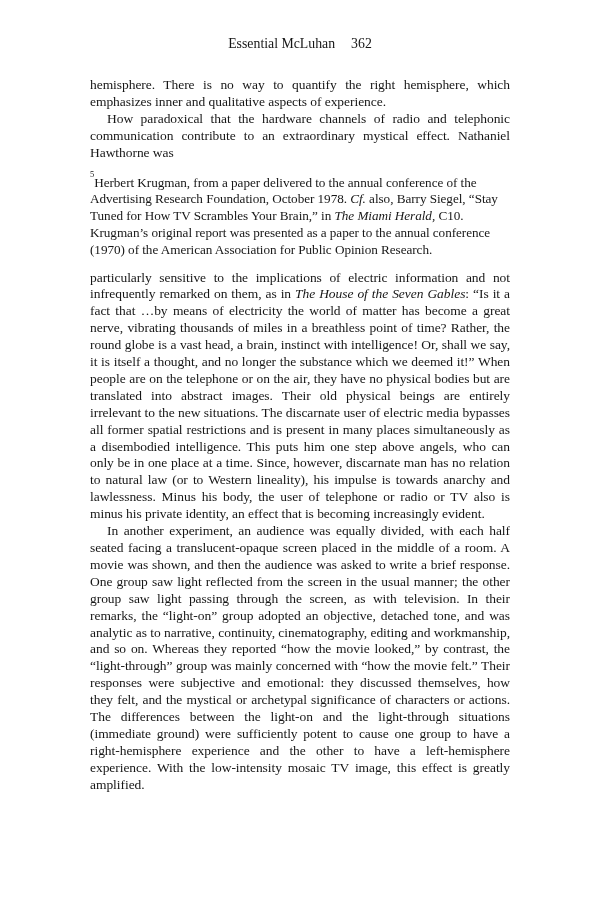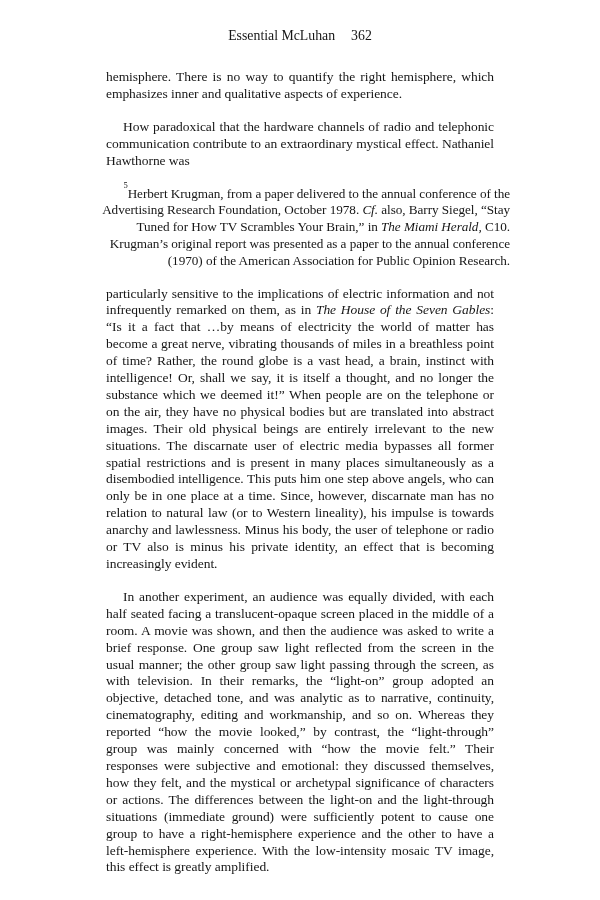--- a/index.html
+++ b/index.html
@@ -3,43 +3,43 @@
 <meta charset="utf-8">
 <style>
   html, body { margin: 0; padding: 0; }
   body {
     width: 600px; height: 900px;
     background: #ffffff;
     color: #161616;
     font-family: "Liberation Serif", "DejaVu Serif", serif;
     overflow: hidden;
   }
-  .page { width: 420px; margin: 0 auto; padding-top: 27px; }
+  .page { width: 420px; margin: 0 auto; padding-top: 35px; }
   .running-header {
     text-align: center;
     font-size: 13.8px;
     line-height: 17px;
     margin-bottom: 25px;
     white-space: nowrap;
   }
   .running-header .pagenum { margin-left: 16px; }
   .para {
-    margin: 16px;
+    margin: 0;
     font-size: 13.5px;
     line-height: 16.9px;
     text-align: justify;
     letter-spacing: -0.05px;
     font-family: Liberation Serif, serif;
   }
   .indent { text-indent: 17px; }
   .footnote {
     margin: 13px 0 11px 0;
     font-size: 13.2px;
     line-height: 16.8px;
-    text-align: right;
+    text-align: left;
     letter-spacing: -0.05px;
   }
   .fn-marker {
     font-size: 8.5px;
     position: relative;
     top: -4.5px;
     line-height: 0;
   }
   .it { font-style: italic; }
 </style>

